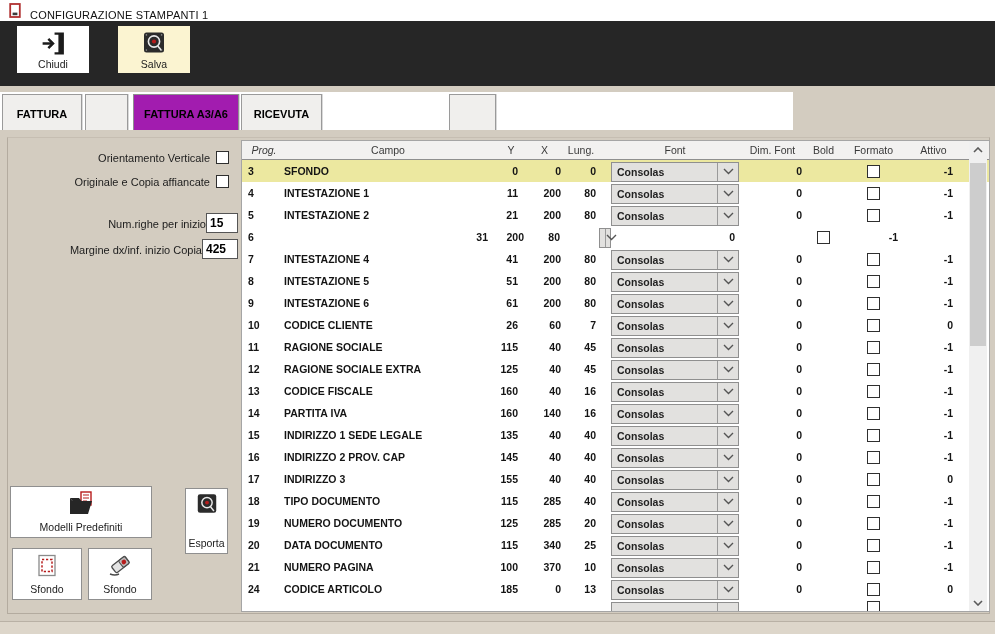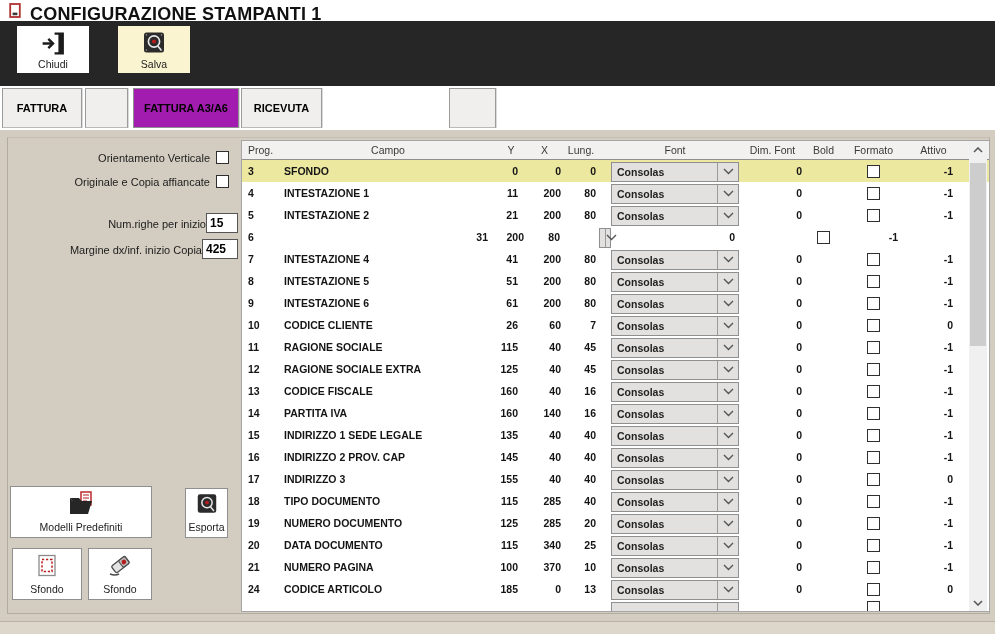--- a/index.html
+++ b/index.html
@@ -3,32 +3,32 @@
 <meta charset="utf-8">
 <style>
   * { margin:0; padding:0; box-sizing:border-box; }
   html,body { width:995px; height:634px; overflow:hidden;
     font-family:"Liberation Sans","DejaVu Sans",sans-serif; }
   .window { position:relative; width:995px; height:634px; background:#d3ccc0; outline:1px solid #8a8a8a; }
 
   
   .titlebar { position:absolute; left:0; top:0; width:995px; height:21px; background:#ffffff; display:flex; align-items:center; }
   .titlebar .app-icon { width:14px; height:15px; margin:0 8px 0 8px; }
-  .titlebar .title { font-size:18px; font-weight:700; color:#111; letter-spacing:.2px;margin-top:8px; }
+  .titlebar .title { font-size:11px; font-weight:400; color:#111; letter-spacing:.2px;margin-top:8px; }
 
   
   .toolbar { position:absolute; left:0; top:21px; width:995px; height:65px; background:#262626; }
   .tbtn { position:absolute; top:5px; width:72px; height:47px; border:none; display:flex; flex-direction:column; align-items:center; justify-content:flex-end; padding-bottom:3px; cursor:pointer; }
   .tbtn svg { position:absolute; top:4px; left:50%; transform:translateX(-50%); }
   .tbtn .tlabel { font-size:10.5px; color:#222; }
   .tbtn-chiudi { left:17px; background:#ffffff; }
   .tbtn-salva  { left:118px; background:#fbf4d1; }
 
   
-  .tabbar { position:absolute; left:0; top:86px; width:995px; height:44px; background:#ffffff; }
+  .tabbar { position:absolute; left:0; top:92px; width:793px; height:44px; background:#ffffff; }
   .tab { position:absolute; top:2px; height:40px; background:#f0efed; border:1px solid #9a9a9a; border-bottom-color:#b9b9b9; display:flex; align-items:center; justify-content:center; font-size:11px; font-weight:700; color:#000; cursor:pointer; box-shadow:1px 0 0 #d9d9d9; }
   .tab.active { background:#a21caf; border-color:#8f8f8f; }
   .tab-0 { left:2px;   width:80px; }
   .tab-1 { left:85px;  width:43px; }
   .tab-2 { left:133px; width:106px; }
   .tab-3 { left:241px; width:81px; }
   .tab-4 { left:324px; width:123px; }
   .tab-5 { left:449px; width:47px; }
 
   
@@ -44,21 +44,21 @@
 
   .panel-btn { position:absolute; background:#fff; border:1px solid #8f8f8f; display:flex; flex-direction:column; align-items:center; justify-content:flex-end; padding-bottom:4px; cursor:pointer; }
   .panel-btn svg { position:absolute; left:50%; transform:translateX(-50%); }
   .panel-btn .blabel { font-size:10.5px; color:#222; white-space:nowrap; }
 
   
   .grid { position:absolute; left:241px; top:10px; width:749px; height:472px; background:#fff; border:1px solid #a5a5a5; overflow:hidden; }
   .gcols { display:grid; grid-template-columns:38px 216px 30px 37px 36px 12px 128px 67px 35px 65px 55px; align-items:center; }
   .ghead { height:19px; background:#f2f1f0; border-bottom:1px solid #8f8f8f; font-size:10.5px; color:#3a3a3a; }
   .ghead > div { text-align:center; }
-  .ghead .h-prog { text-align:left; padding-left:6px; }
+  .ghead .h-prog { text-align:center; padding-left:6px;font-style:italic; }
   .trow { height:22px; background:#fff; font-size:10.5px; font-weight:700; color:#141414; cursor:pointer; }
   .trow.selected { background:#ece8a0; }
   .trow.partial { height:13px; overflow:hidden; align-items:start; }
   .cell { white-space:nowrap; overflow:hidden; }
   .c-prog { padding-left:6px; }
   .c-campo { padding-left:4px; }
   .num { text-align:right; }
   .c-y { padding-right:8px; } .c-x { padding-right:2px; } .c-lung { padding-right:3px; }
   .c-dim { padding-right:4px; } .c-att { padding-right:8px; }
   .c-font { height:20px; margin-top:1px; background:#e2e1df; border:1px solid #8f8f8f; display:flex; align-items:center; cursor:pointer; }
@@ -147,21 +147,21 @@
     <div class="panel-btn" style="left:10px; top:356px; width:142px; height:52px;">
       <svg style="top:3px;" width="30" height="28" viewBox="0 0 30 28">
         <rect x="15" y="2" width="10" height="13" fill="#ffffff" stroke="#b71c1c" stroke-width="1.4"></rect>
         <path d="M17 5 h6 M17 8 h6 M17 11 h4" stroke="#b71c1c" stroke-width="1"></path>
         <path d="M4 8 h9 l2.5 3 h-9 z" fill="#262626"></path>
         <path d="M4 8 v16 h18 l4 -13 h-19.5 l-2.5 -3 z" fill="#262626"></path>
       </svg>
       <span class="blabel">Modelli Predefiniti</span>
     </div>
 
-    <div class="panel-btn" style="left:185px; top:358px; width:43px; height:50px;">
+    <div class="panel-btn" style="left:185px; top:358px; width:43px; height:66px;">
       <svg style="top:3px;" width="24" height="24" viewBox="0 0 26 26">
         <rect x="3" y="2.5" width="20" height="20" rx="2.5" fill="#2b2b2b"></rect>
         <circle cx="13" cy="11.5" r="5.6" fill="none" stroke="#e9e9e9" stroke-width="1.6"></circle>
         <circle cx="13" cy="11.5" r="2.1" fill="#b71c1c"></circle>
         <path d="M16.8 16 L20.5 20.6" stroke="#e9e9e9" stroke-width="1.6"></path>
       </svg>
       <span class="blabel">Esporta</span>
     </div>
 
     <div class="panel-btn" style="left:12px; top:418px; width:70px; height:52px;">

